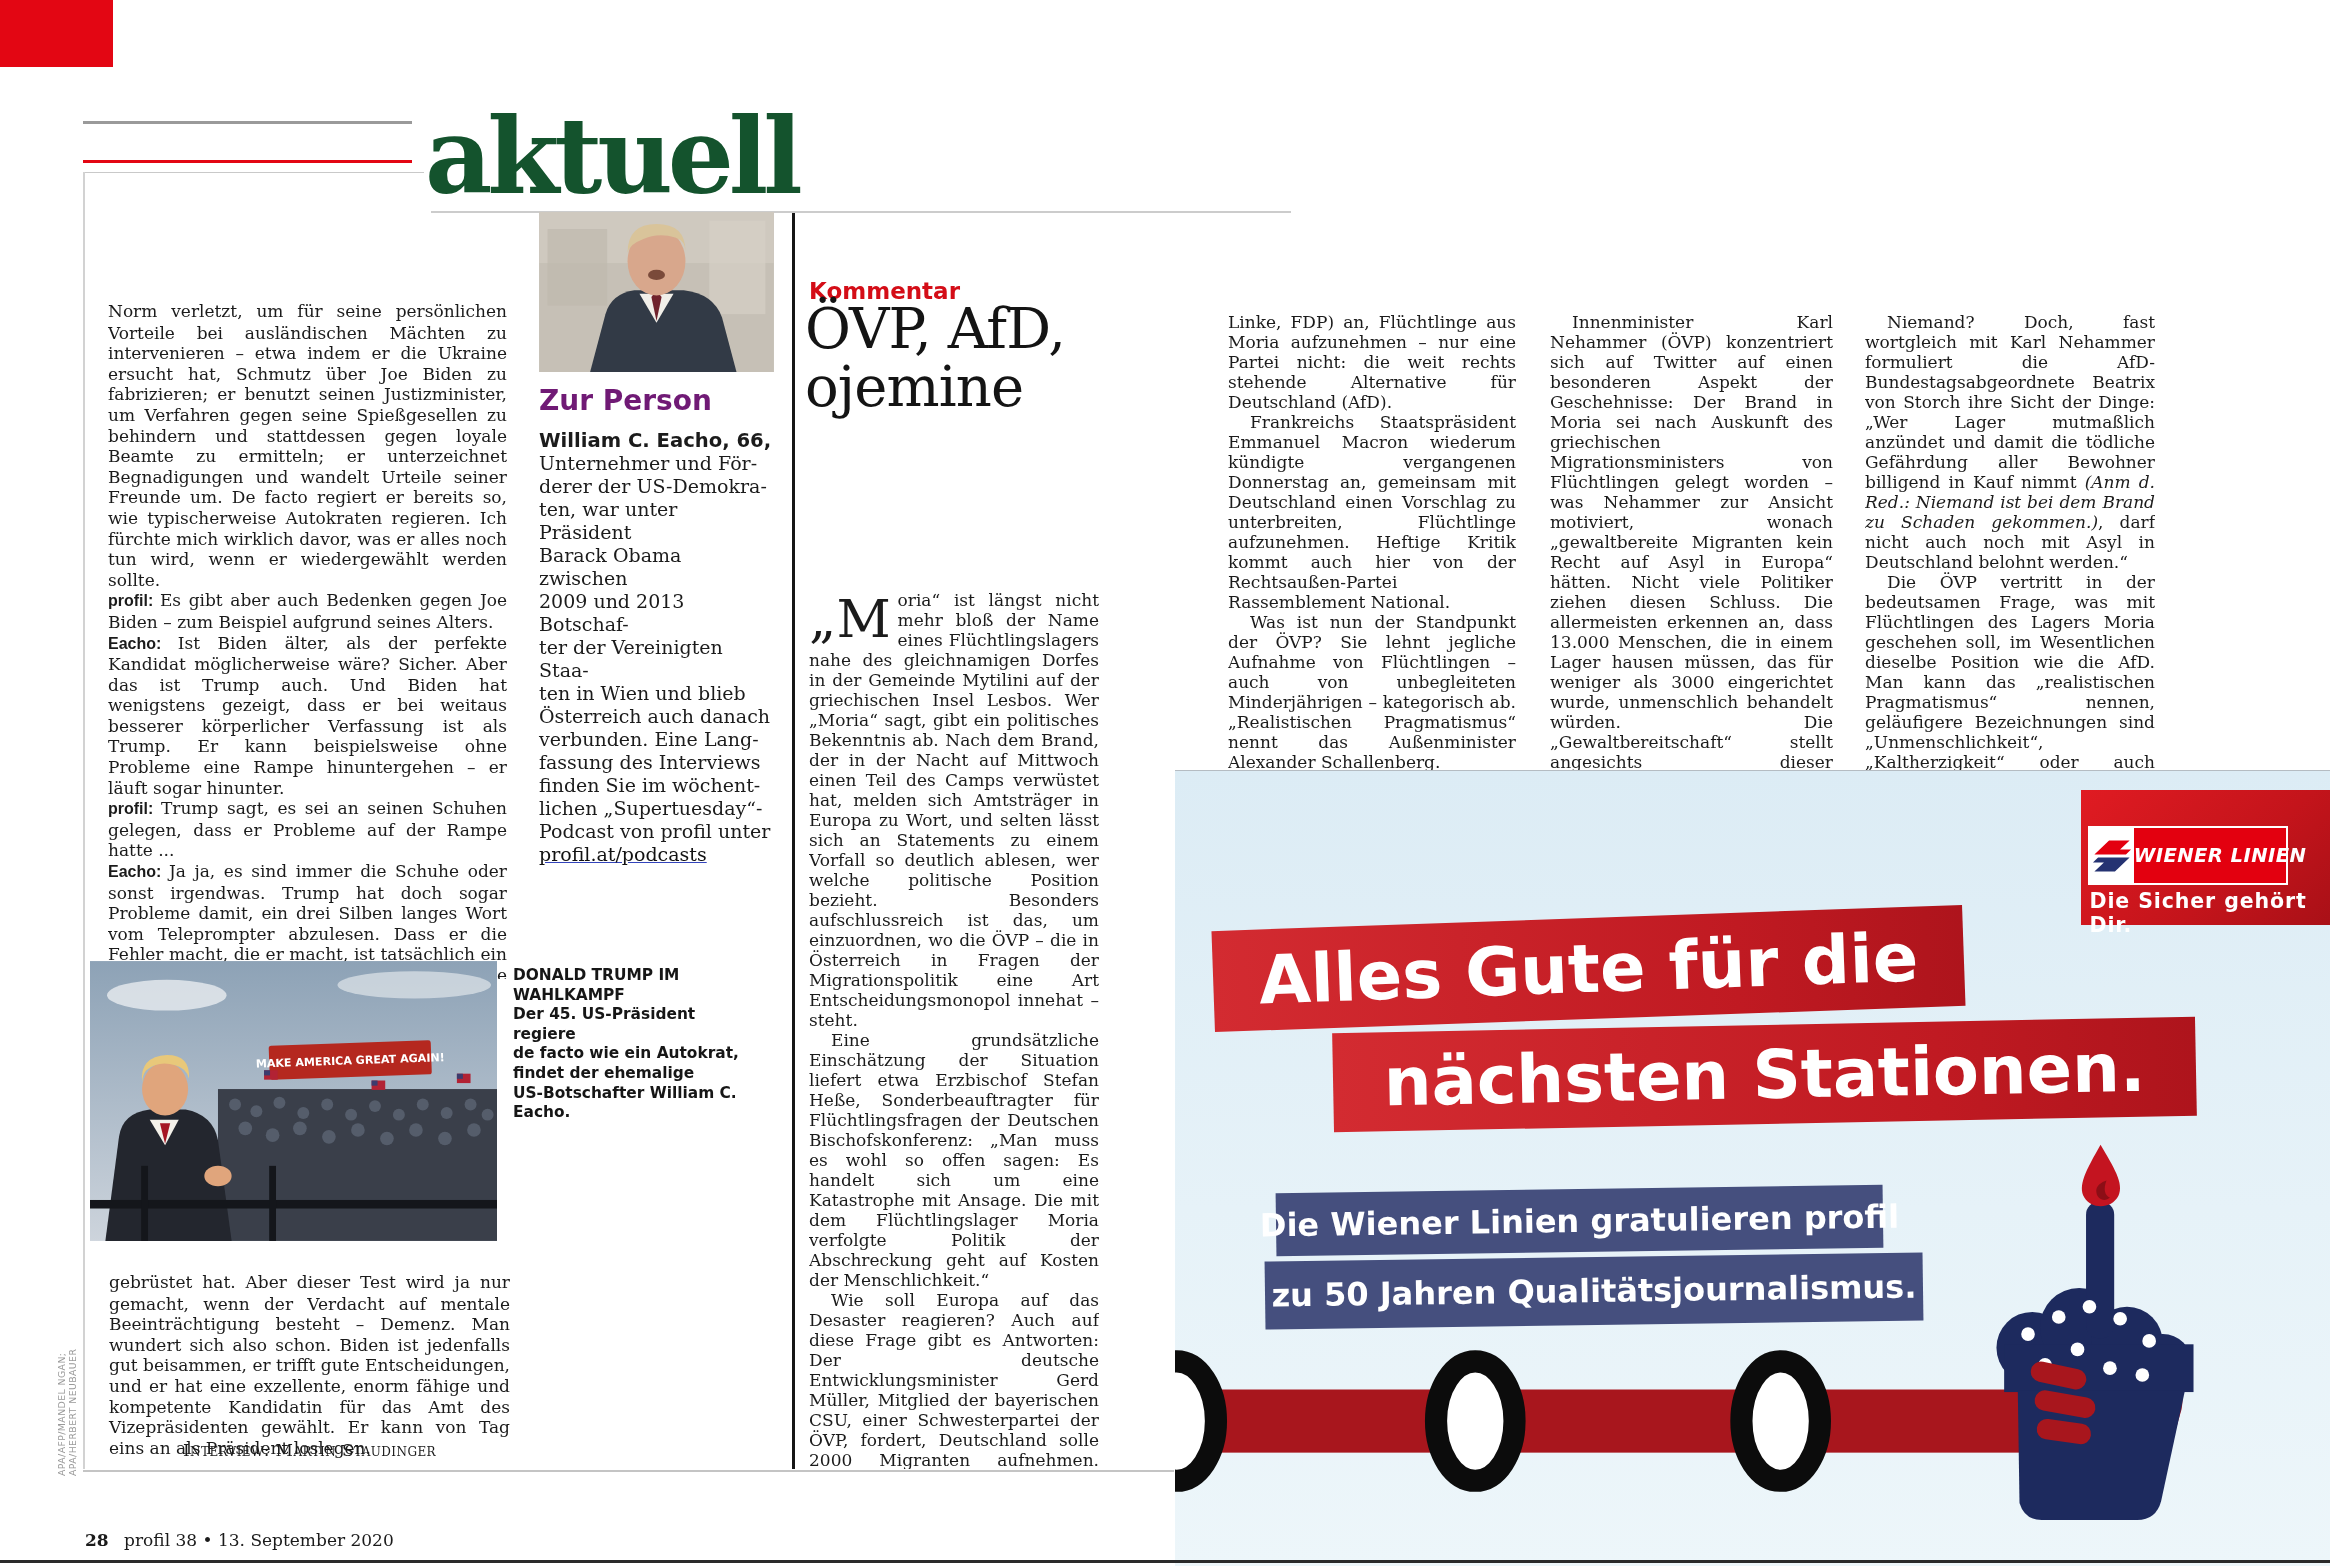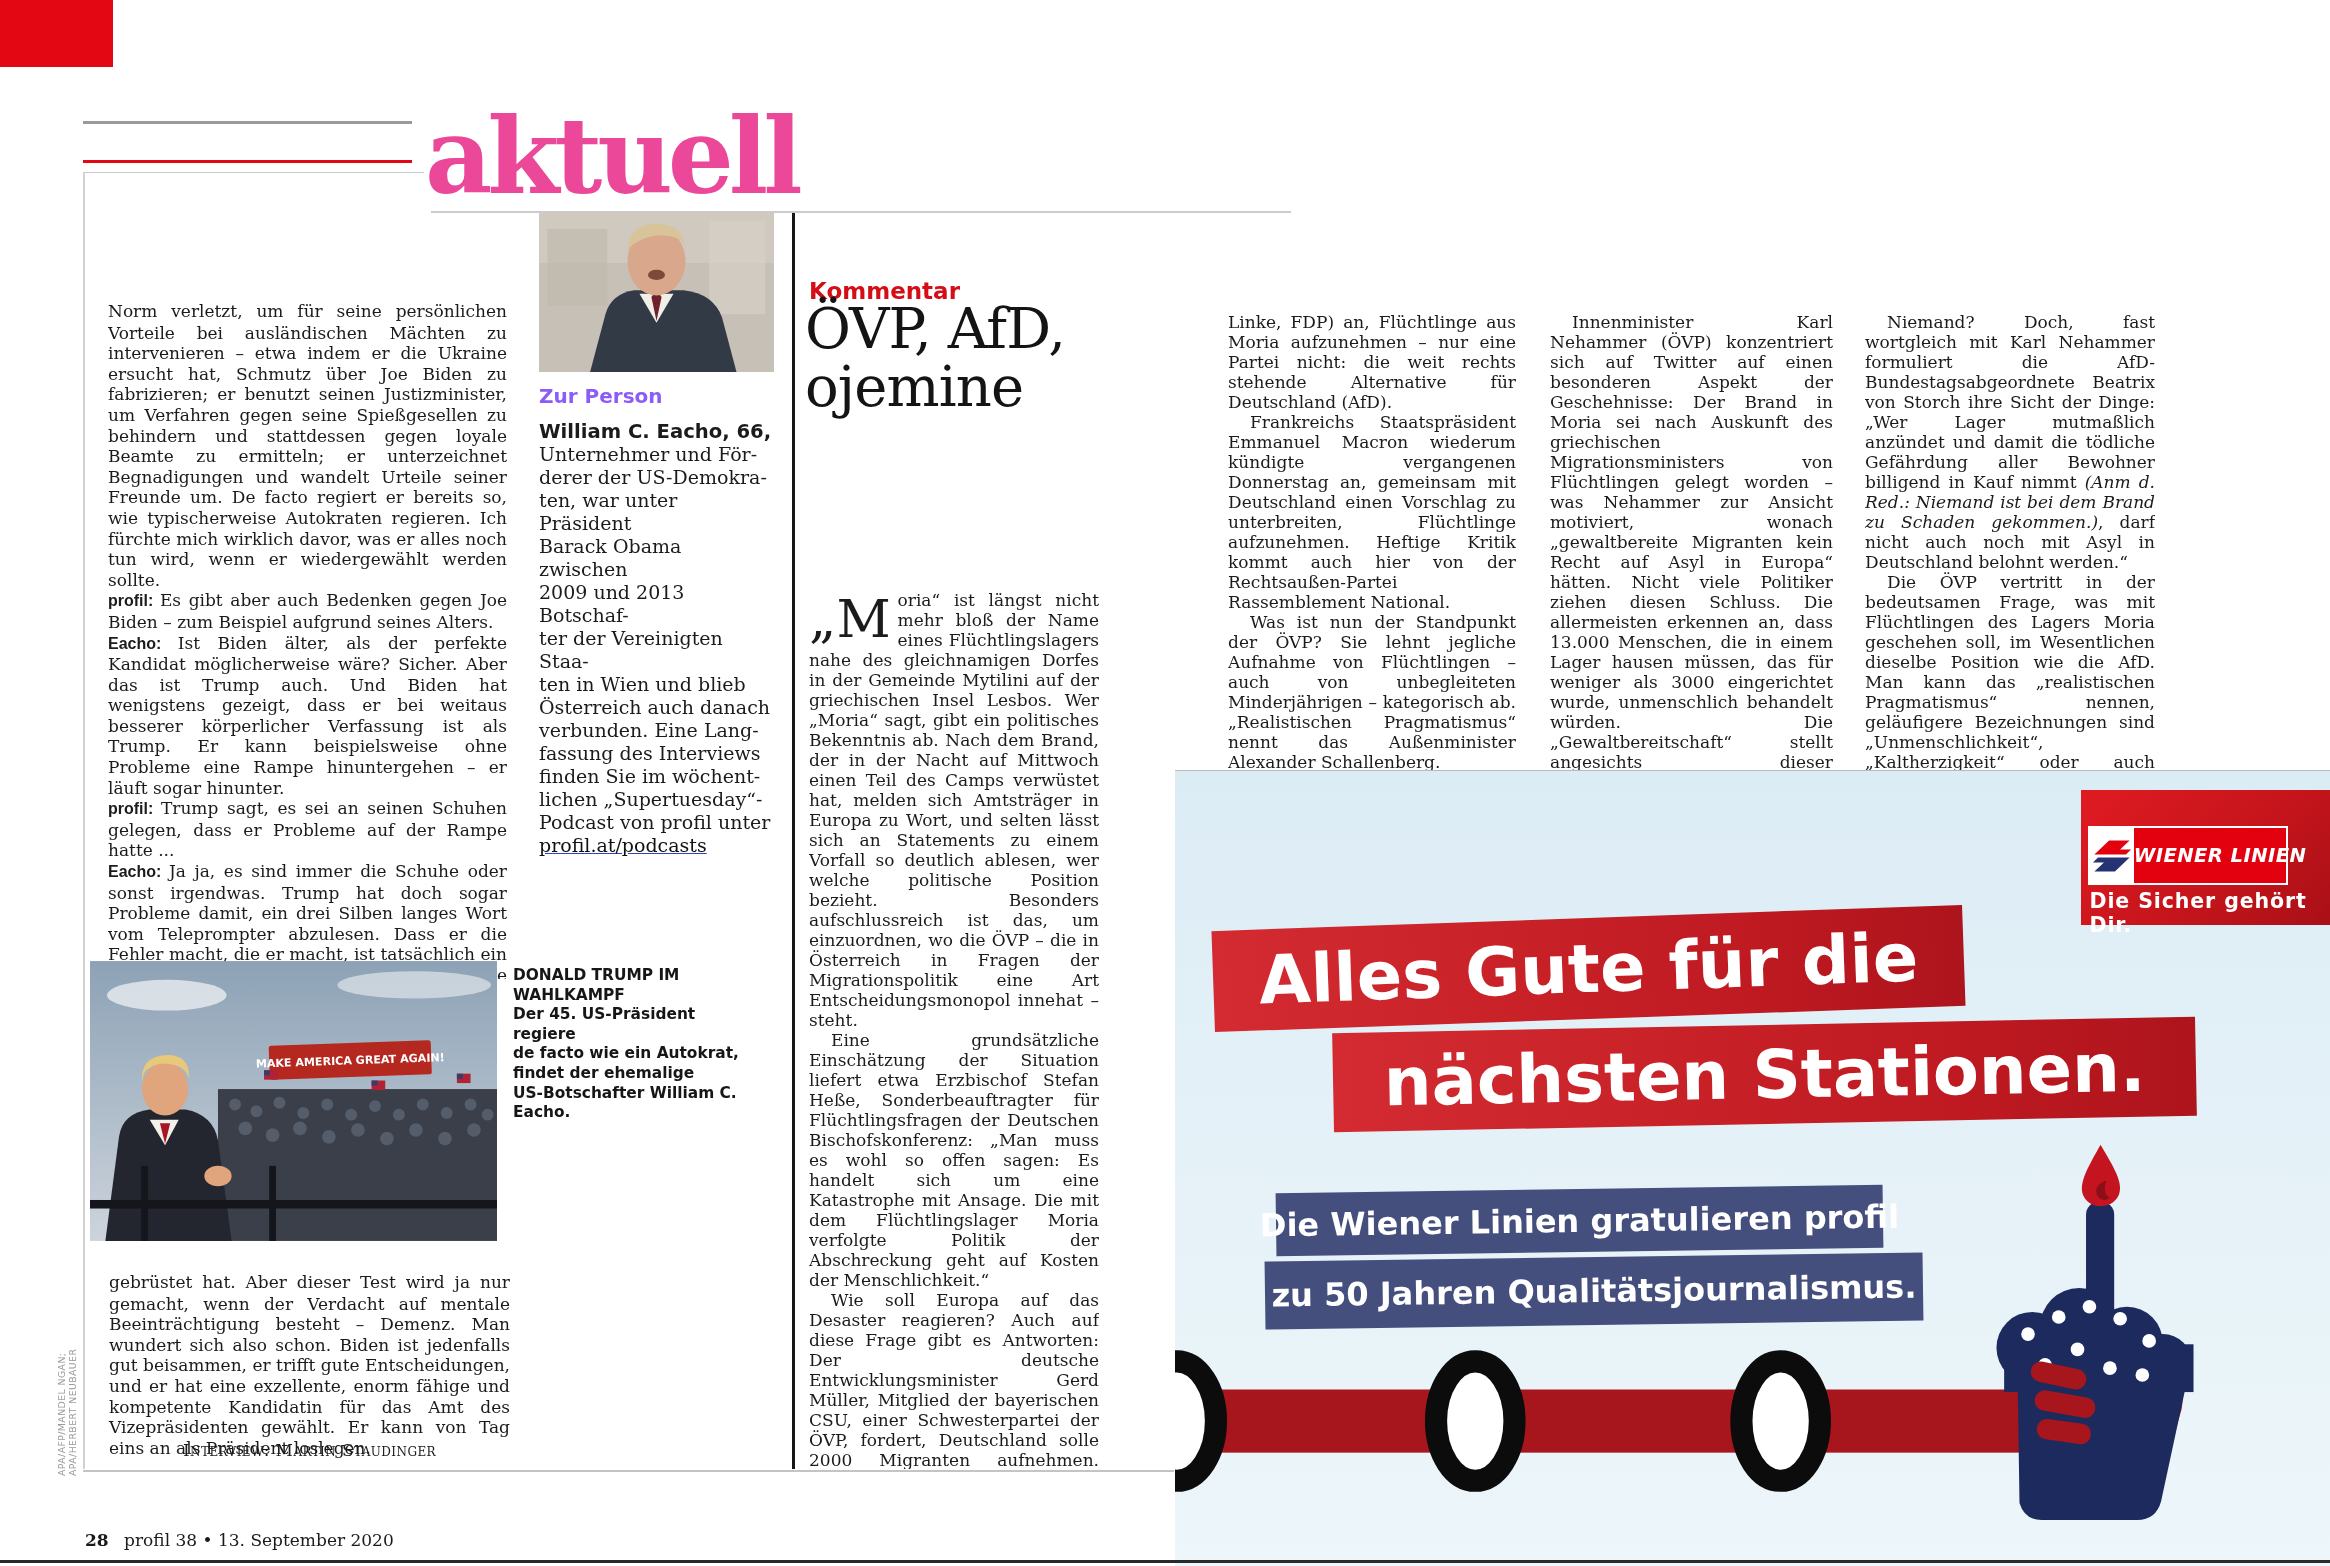--- a/index.html
+++ b/index.html
@@ -3,30 +3,30 @@
 <meta charset="utf-8">
 <style>
   html,body{margin:0;padding:0;background:#777;}
   #page{position:relative;width:2330px;height:1566px;background:#ffffff;overflow:hidden;
         font-family:"DejaVu Serif",serif;color:#1b1b1b;}
   .abs{position:absolute;}
   
   .red-square{left:0;top:0;width:113px;height:67px;background:#e30613;}
   .rule{background:#9a9a9a;}
   .masthead{left:425px;top:109px;font-family:"DejaVu Serif",serif;font-weight:900;
-            font-size:104px;line-height:96px;letter-spacing:-5.1px;color:#ec4899;}
+            font-size:104px;line-height:96px;letter-spacing:-5.1px;color:#14532d;}
   
   .body-col{font-size:17px;line-height:20.6px;text-align:justify;hyphens:auto;margin-top:20px;}
   .ip{margin:0;}
   .lead{font-family:"Liberation Sans","DejaVu Sans",sans-serif;font-weight:bold;font-size:16px;}
   .lead:not(:empty)::after{content:" ";}
   .byline{font-variant:small-caps;letter-spacing:0.4px;text-align:center;font-size:17px;}
   
   .zp-head{font-family:"DejaVu Sans","Liberation Sans",sans-serif;font-weight:bold;
-           font-size:20px;color:#8b5cf6;}
+           font-size:28px;color:#701a75;}
   .zp-name{font-family:"DejaVu Sans","Liberation Sans",sans-serif;font-weight:bold;font-size:19.6px;}
   .zp-body{font-size:19px;line-height:23px;white-space:pre-line;}
   .zp-link{font-size:19px;color:#111;text-decoration:underline;text-decoration-color:#3344bb;}
   
   .klabel{font-family:"DejaVu Sans","Liberation Sans",sans-serif;font-weight:bold;
           font-size:23px;color:#d40d17;}
   .khead{font-size:56px;line-height:58px;letter-spacing:-0.9px;color:#141414;}
   .kstand{font-size:19.6px;line-height:24px;white-space:pre-line;}
   .kstand-by{font-variant:small-caps;font-size:19.6px;letter-spacing:0.4px;}
   .kcol{font-size:17px;line-height:20px;text-align:justify;hyphens:auto;overflow:hidden;}

